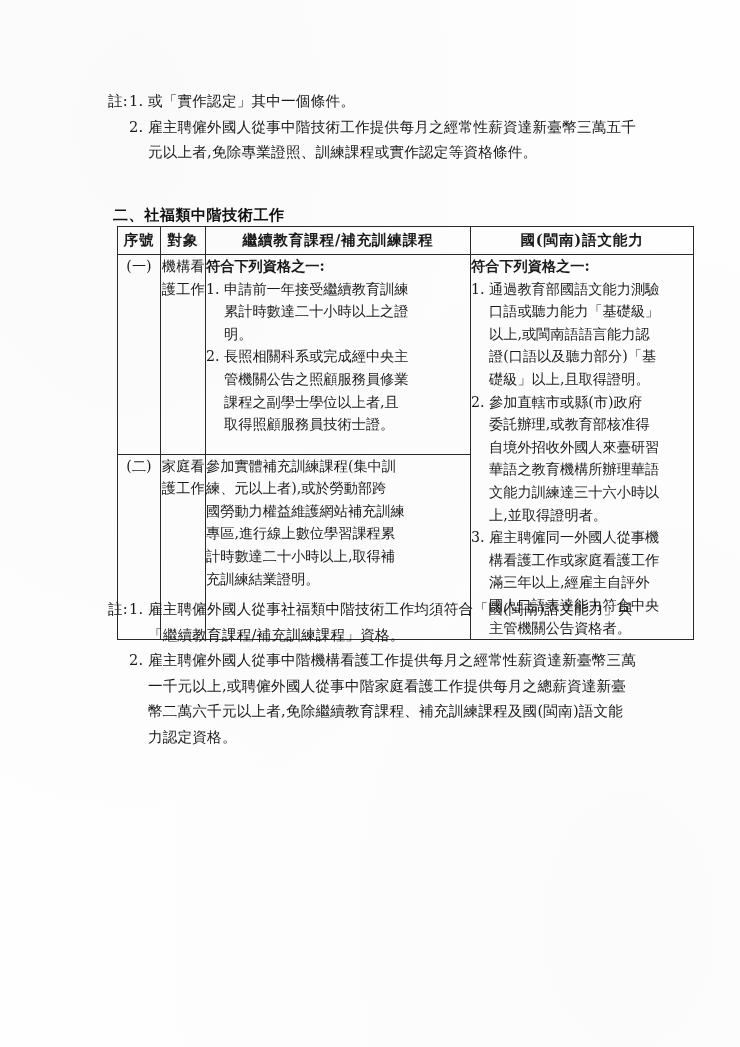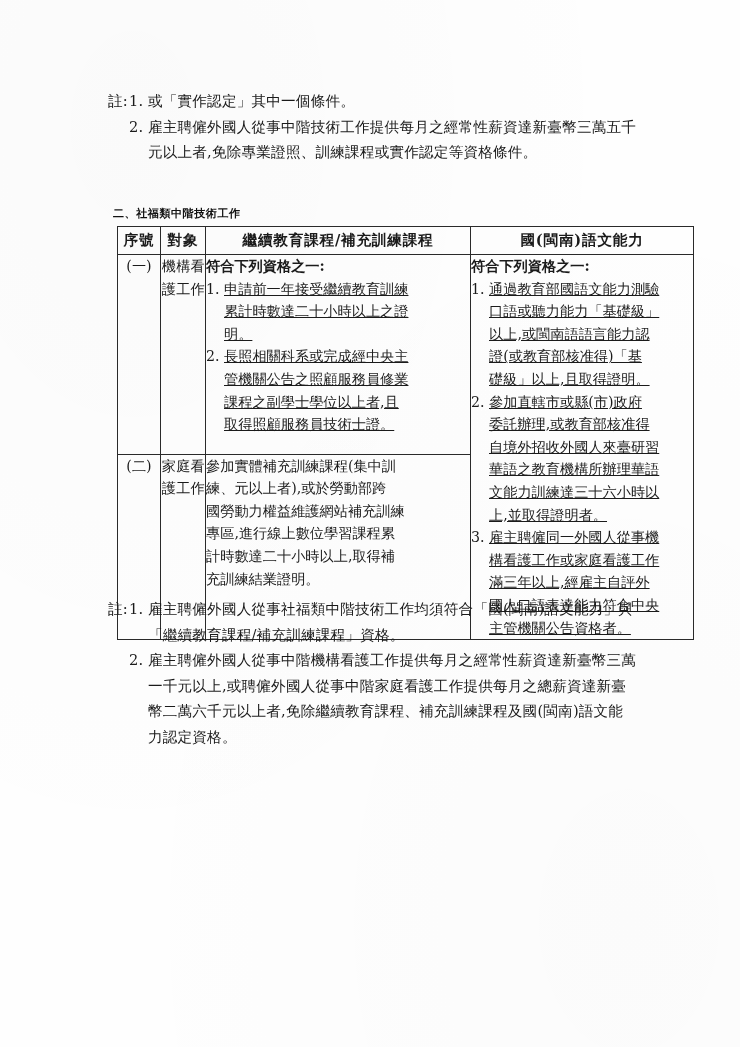--- a/index.html
+++ b/index.html
@@ -78,21 +78,21 @@
   }
 
   #note-top { left: 108px; top: 88px; width: 620px; }
   #note-bottom { left: 108px; top: 596px; width: 620px; }
 
   
   .section-heading {
     position: absolute;
     left: 113px;
     top: 206px;
-    font-size: 11px;
+    font-size: 15px;
     font-weight: bold;
     letter-spacing: 0.6px;
     color: #111;
   }
 
   
   .tbl-wrap {
     position: absolute;
     left: 117px;
     top: 226px;
@@ -152,21 +152,20 @@
     display: flex;
     align-items: flex-start;
   }
   .oitem .onum {
     flex: 0 0 auto;
     width: 18px;
     white-space: nowrap;
   }
   .oitem .otext {
     flex: 1 1 auto;
-    text-decoration: underline;
   }
   .oitem .otext .ln,
   .plain .ln {
     display: block;
     white-space: nowrap;
   }
   .plain { }
 
   
   tr.r1 td.cell-seq,
@@ -257,21 +256,21 @@
             <td class="cell-lang" rowspan="2">
               <span class="lead">符合下列資格之一:</span>
               <div class="olist">
 
                 <div class="oitem">
                   <span class="onum">1.</span>
                   <span class="otext">
                     <span class="ln">通過教育部國語文能力測驗</span>
                     <span class="ln">口語或聽力能力「基礎級」</span>
                     <span class="ln">以上,或閩南語語言能力認</span>
-                    <span class="ln">證(或教育部核准得)「基</span>
+                    <span class="ln">證(口語以及聽力部分)「基</span>
                     <span class="ln">礎級」以上,且取得證明。</span>
                   </span>
                 </div>
 
                 <div class="oitem">
                   <span class="onum">2.</span>
                   <span class="otext">
                     <span class="ln">參加直轄市或縣(市)政府</span>
                     <span class="ln">委託辦理,或教育部核准得</span>
                     <span class="ln">自境外招收外國人來臺研習</span>

